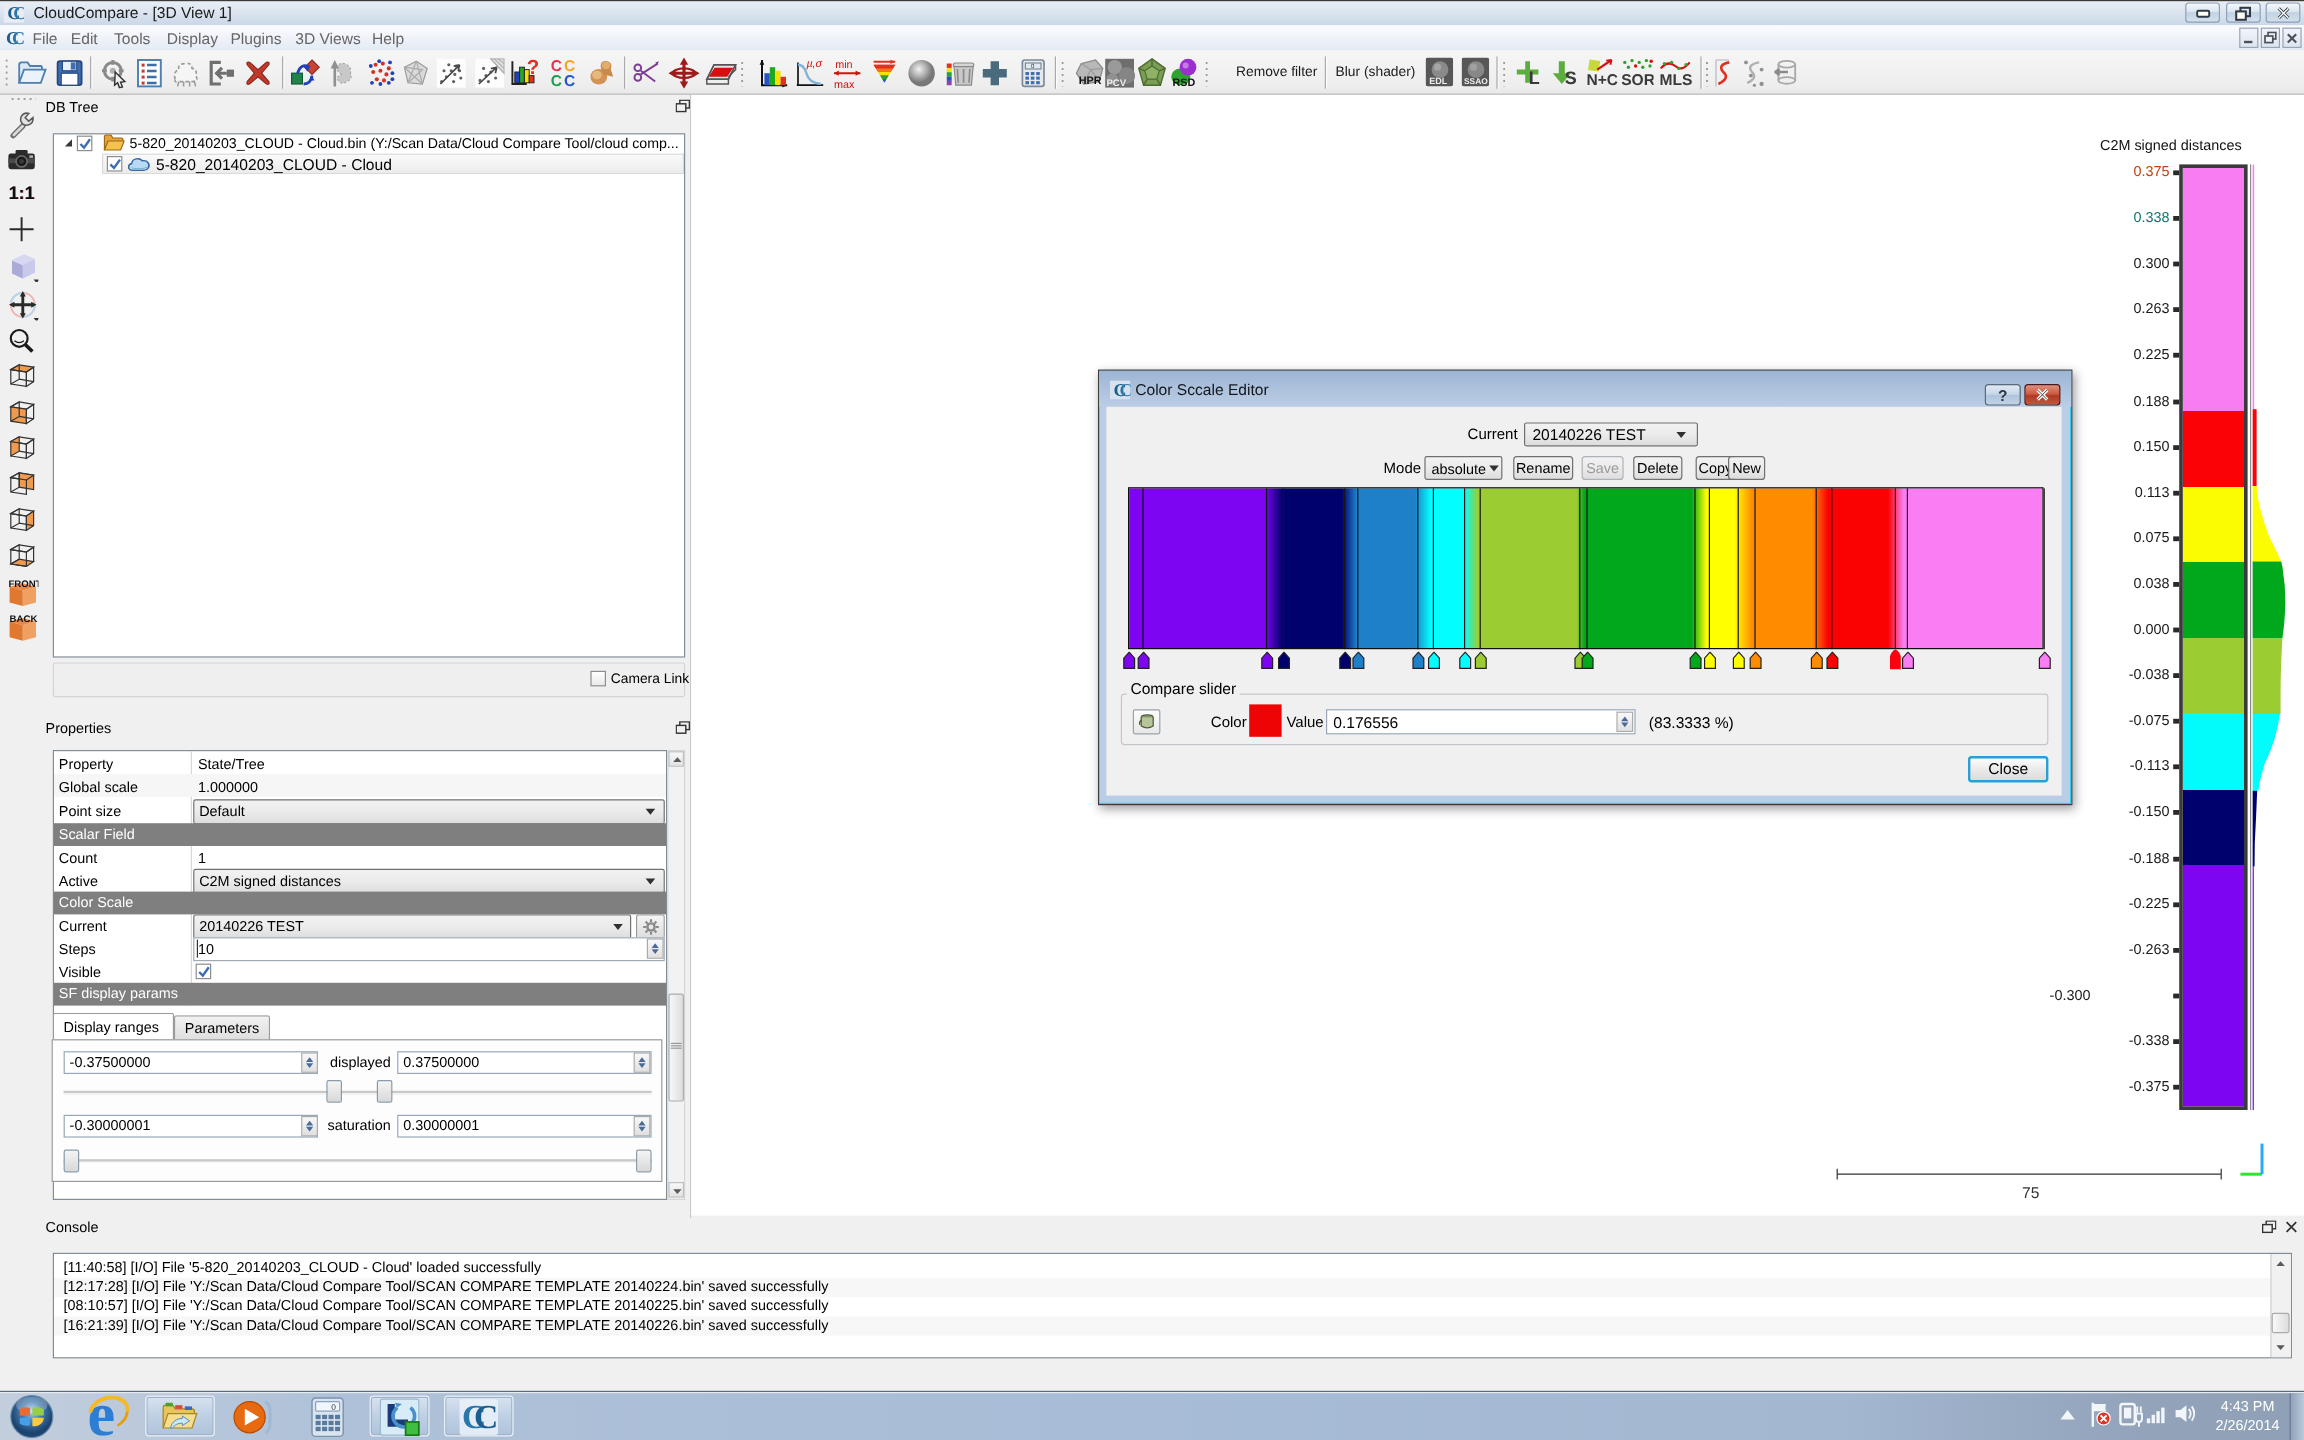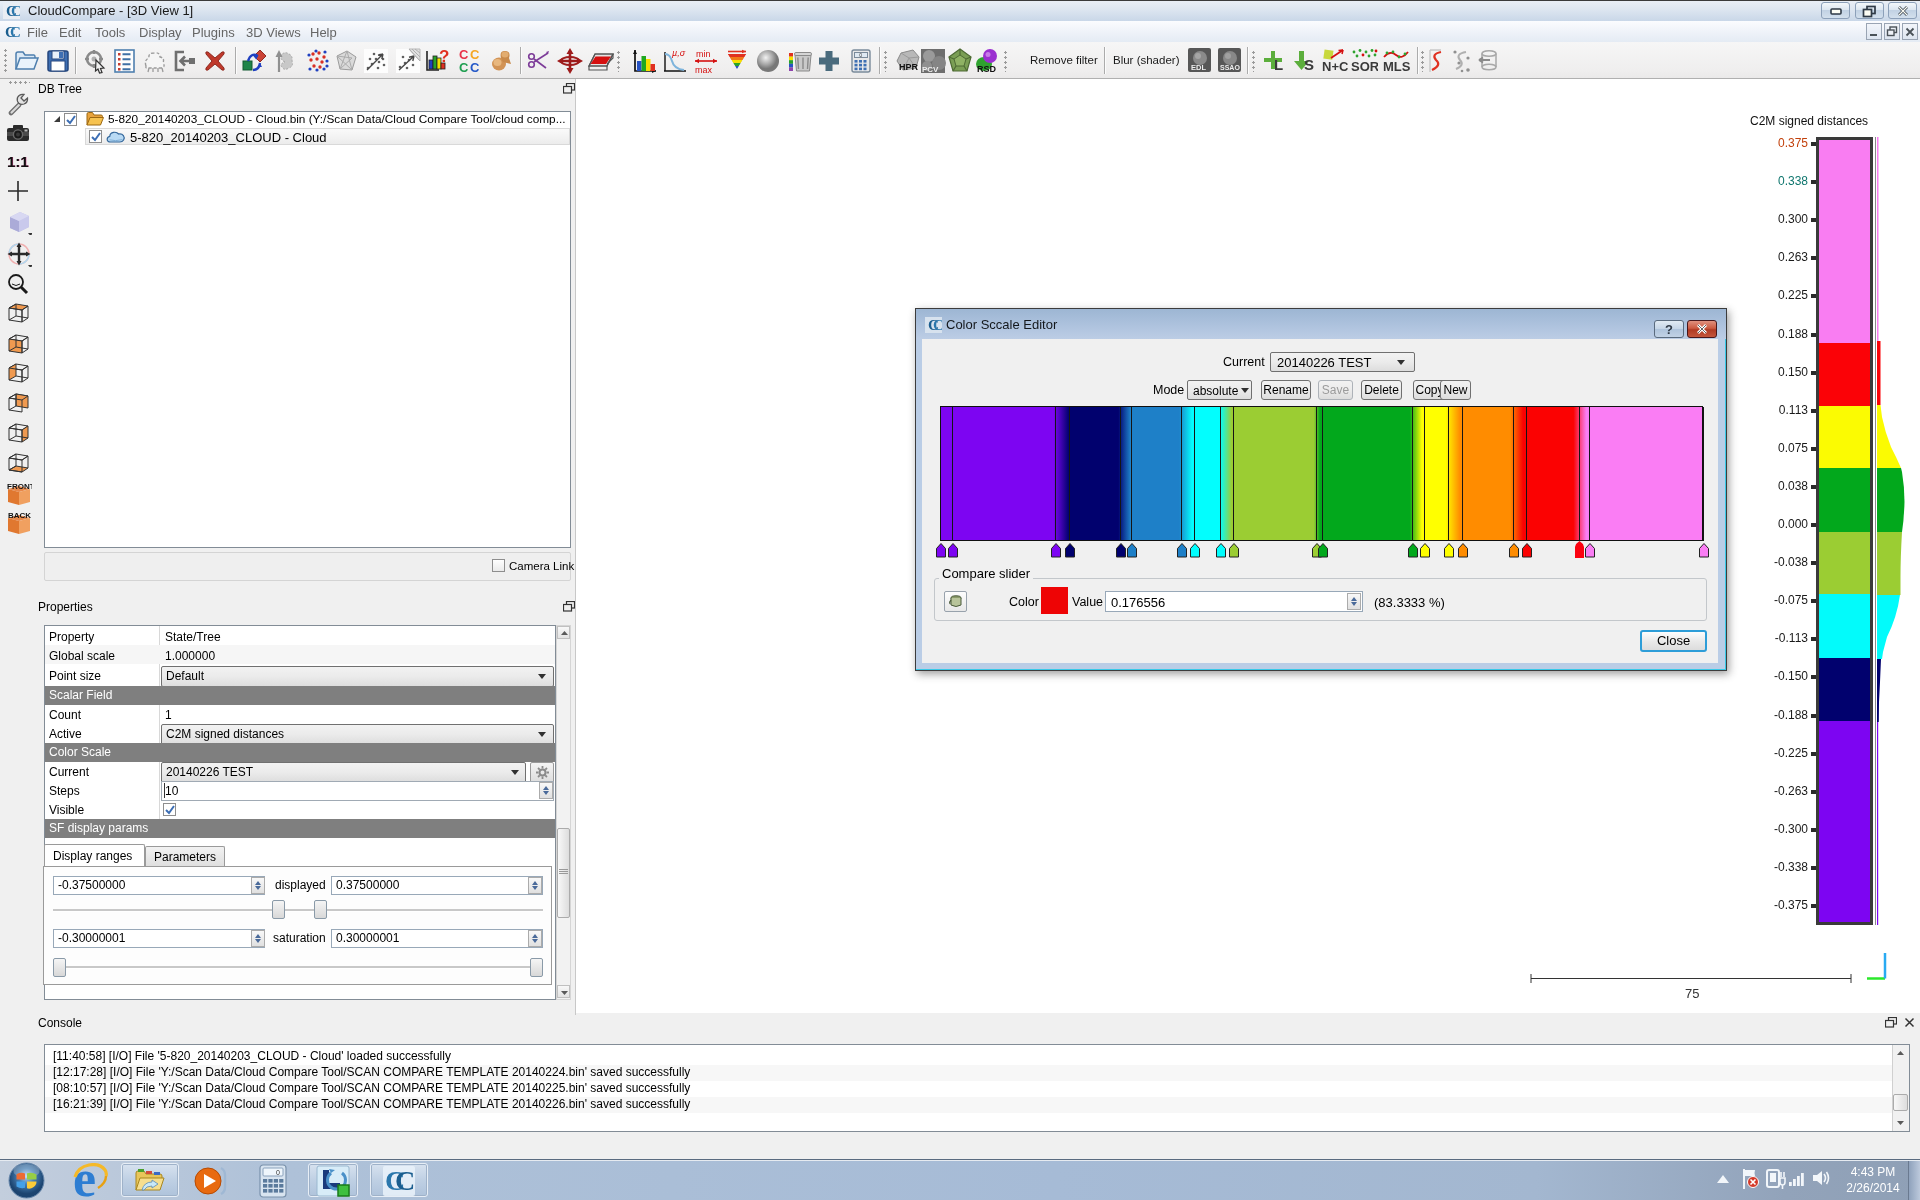--- a/index.html
+++ b/index.html
@@ -718,21 +718,21 @@
     <div class="abs" style="left:1708px;top:631.3px;width:100px;text-align:right;font-size:12px;color:#1A1A1A">-0.113</div>
     <div class="abs" style="left:1811px;top:637.3px;width:5px;height:4px;background:#2A2A2A"></div>
     <div class="abs" style="left:1708px;top:669.4px;width:100px;text-align:right;font-size:12px;color:#1A1A1A">-0.150</div>
     <div class="abs" style="left:1811px;top:675.4px;width:5px;height:4px;background:#2A2A2A"></div>
     <div class="abs" style="left:1708px;top:707.5px;width:100px;text-align:right;font-size:12px;color:#1A1A1A">-0.188</div>
     <div class="abs" style="left:1811px;top:713.5px;width:5px;height:4px;background:#2A2A2A"></div>
     <div class="abs" style="left:1708px;top:745.6px;width:100px;text-align:right;font-size:12px;color:#1A1A1A">-0.225</div>
     <div class="abs" style="left:1811px;top:751.6px;width:5px;height:4px;background:#2A2A2A"></div>
     <div class="abs" style="left:1708px;top:783.7px;width:100px;text-align:right;font-size:12px;color:#1A1A1A">-0.263</div>
     <div class="abs" style="left:1811px;top:789.7px;width:5px;height:4px;background:#2A2A2A"></div>
-    <div class="abs" style="left:1708px;top:821.8000000000001px;width:100px;text-align:right;font-size:12px;color:#1A1A1A">-0.300</div>
+    <div class="abs" style="left:1708px;top:821.8000000000001px;width:100px;font-size:12px;color:#1A1A1A">-0.300</div>
     <div class="abs" style="left:1811px;top:827.8000000000001px;width:5px;height:4px;background:#2A2A2A"></div>
     <div class="abs" style="left:1708px;top:859.9px;width:100px;text-align:right;font-size:12px;color:#1A1A1A">-0.338</div>
     <div class="abs" style="left:1811px;top:865.9px;width:5px;height:4px;background:#2A2A2A"></div>
     <div class="abs" style="left:1708px;top:898px;width:100px;text-align:right;font-size:12px;color:#1A1A1A">-0.375</div>
     <div class="abs" style="left:1811px;top:904px;width:5px;height:4px;background:#2A2A2A"></div>
   </div>
 
 <div class="abs" style="left:1875px;top:137px;width:1px;height:788px;background:#8A8A8A"></div>
 <svg class="abs" style="left:1877px;top:137px" width="32" height="788" viewBox="0 0 32 788">
   <rect x="0" y="0" width="1.5" height="204" fill="#F97DF2"></rect>

